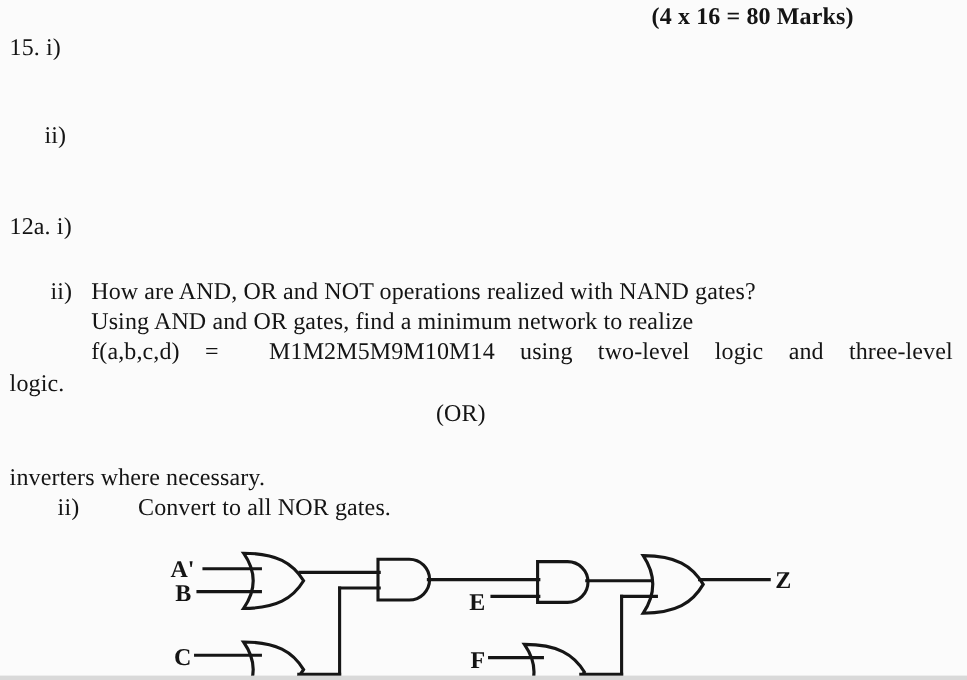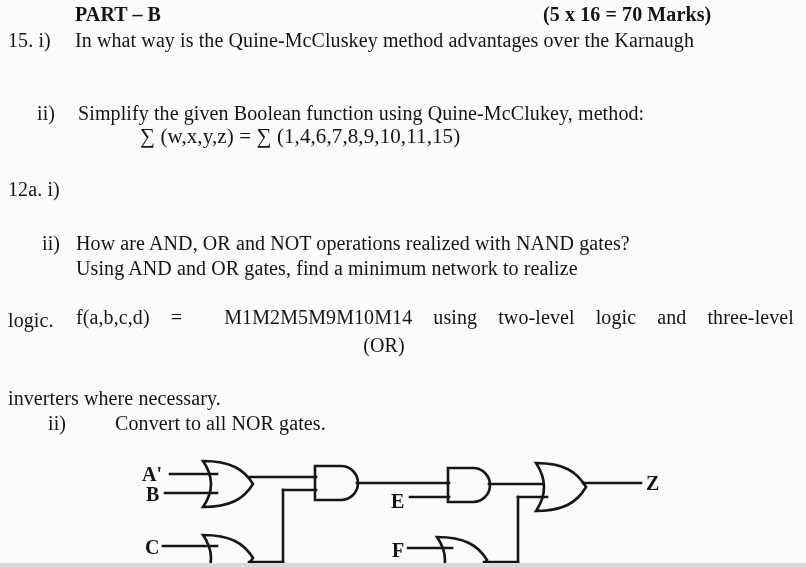--- a/index.html
+++ b/index.html
@@ -17,48 +17,43 @@
     line-height:23px;
     white-space:nowrap;
     letter-spacing:0.1px;
   }
   .bold{font-weight:bold;}
   .just{
     white-space:normal;
     text-align:justify;
     text-align-last:justify;
     word-spacing:6px;
-    margin-top:24px;
   }
   .formula{font-size:21px;}
   .circuit{position:absolute;left:0;top:440px;}
   .circuit path,.circuit line{stroke:#161616;stroke-width:2.6;fill:none;stroke-linecap:square;}
   .circuit text{
     font-family:"Liberation Serif","DejaVu Serif",serif;
     font-size:20px;font-weight:bold;fill:#141414;stroke:none;
   }
   .scan-band{
     position:absolute;left:0;bottom:0;width:100%;height:4px;
     background:#d9d9d9;
   }
 </style>
 </head>
 <body>
 
 <div class="page">
 
-  <div class="t bold" style="left:75px;top:3px">PART – B</div>
-  <div class="t bold" style="left:543px;top:3px">(5 x 16 = 70 Marks)</div>
+  <div class="t bold" style="left:543px;top:3px">(4 x 16 = 80 Marks)</div>
 
   <div class="t" style="left:8px;top:29px">15. i)</div>
-  <div class="t" style="left:75px;top:29px">In what way is the Quine-McCluskey method advantages over the Karnaugh</div>
 
   <div class="t" style="left:37px;top:102px">ii)</div>
-  <div class="t" style="left:78px;top:102px">Simplify the given Boolean function using Quine-McClukey, method:</div>
-  <div class="t formula" style="left:140px;top:125px">∑ (w,x,y,z) = ∑ (1,4,6,7,8,9,10,11,15)</div>
 
   <div class="t" style="left:8px;top:178px">12a. i)</div>
 
   <div class="t" style="left:42px;top:232px">ii)</div>
   <div class="t" style="left:76px;top:232px">How are AND, OR and NOT operations realized with NAND gates?</div>
   <div class="t" style="left:76px;top:257px">Using AND and OR gates, find a minimum network to realize</div>
   <div class="t just" style="left:76px;top:282px;width:718px">f(a,b,c,d) = &nbsp;M1M2M5M9M10M14 using two-level logic and three-level</div>
   <div class="t" style="left:8px;top:309px">logic.</div>
 
   <div class="t" style="left:0;top:334px;width:768px;text-align:center">(OR)</div>

